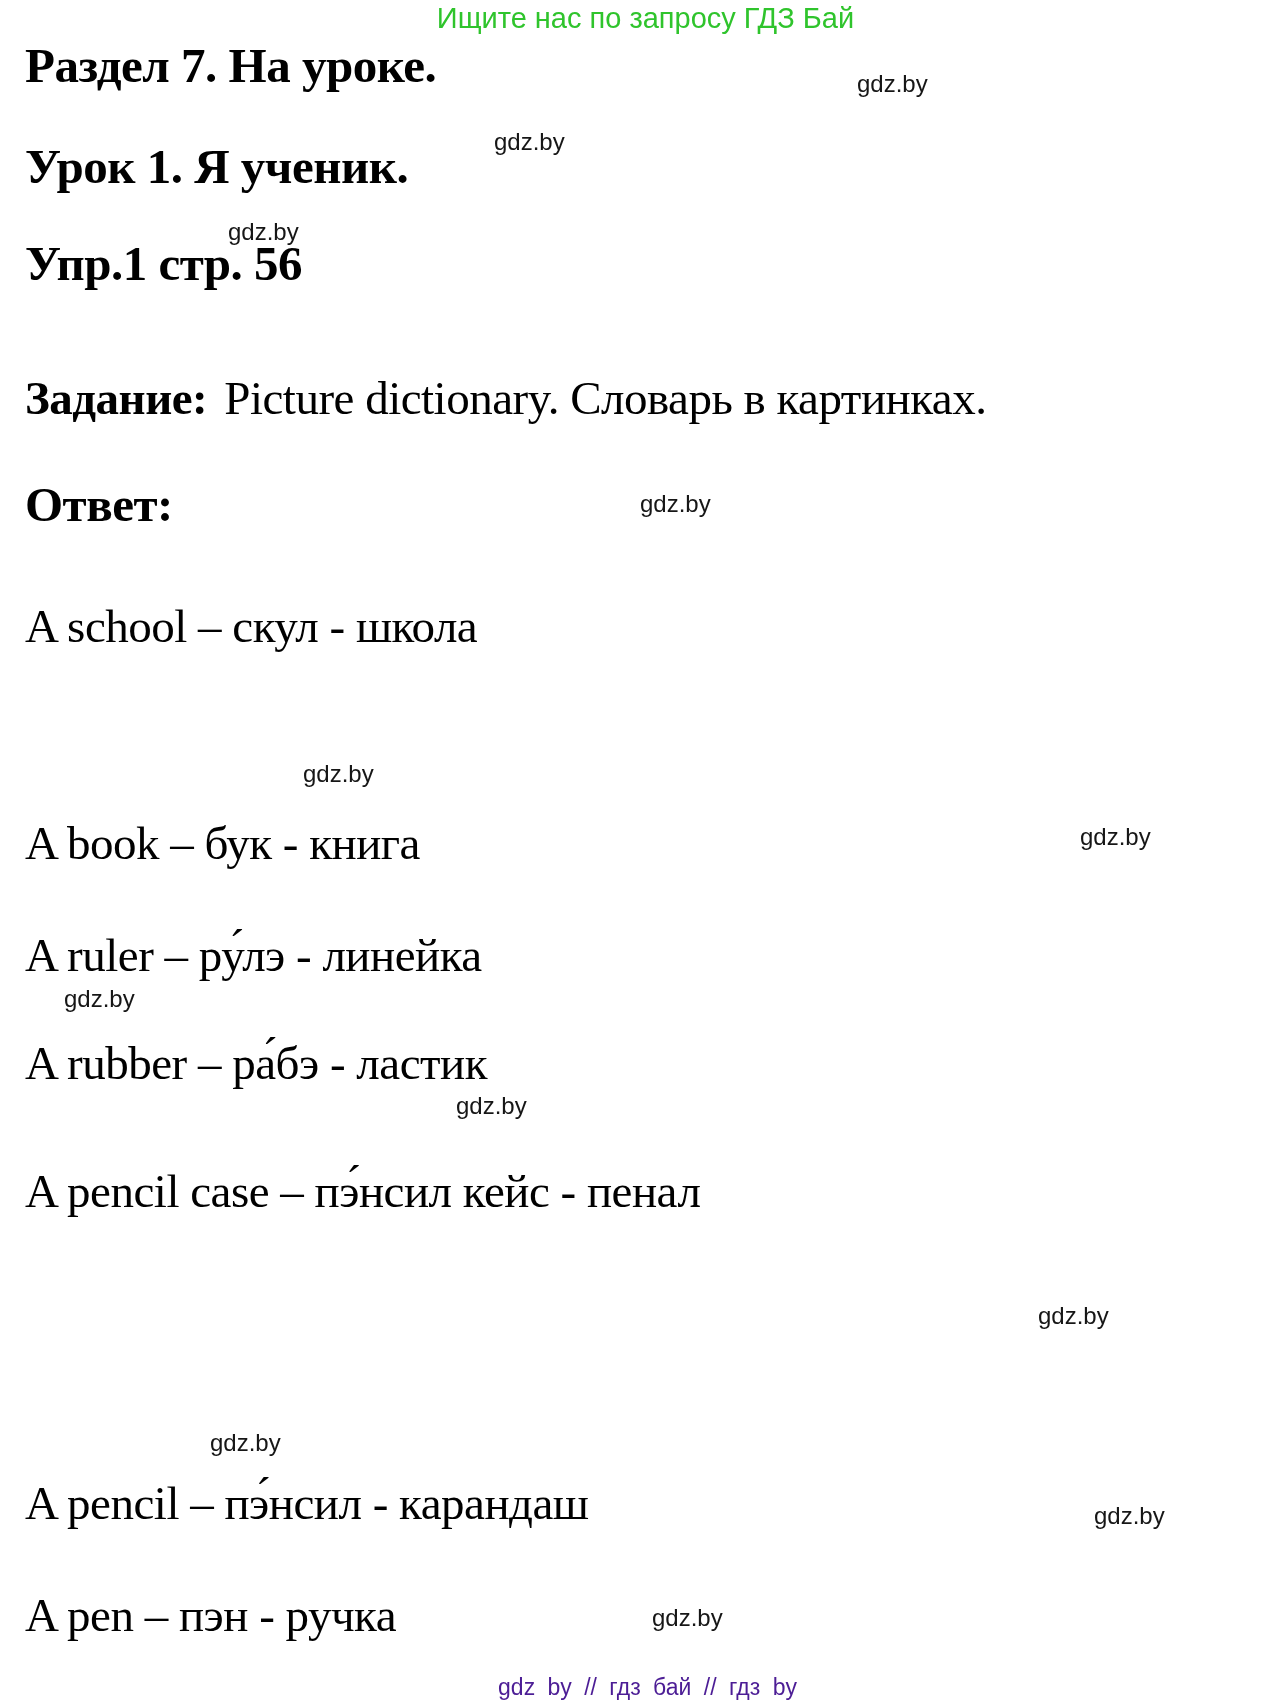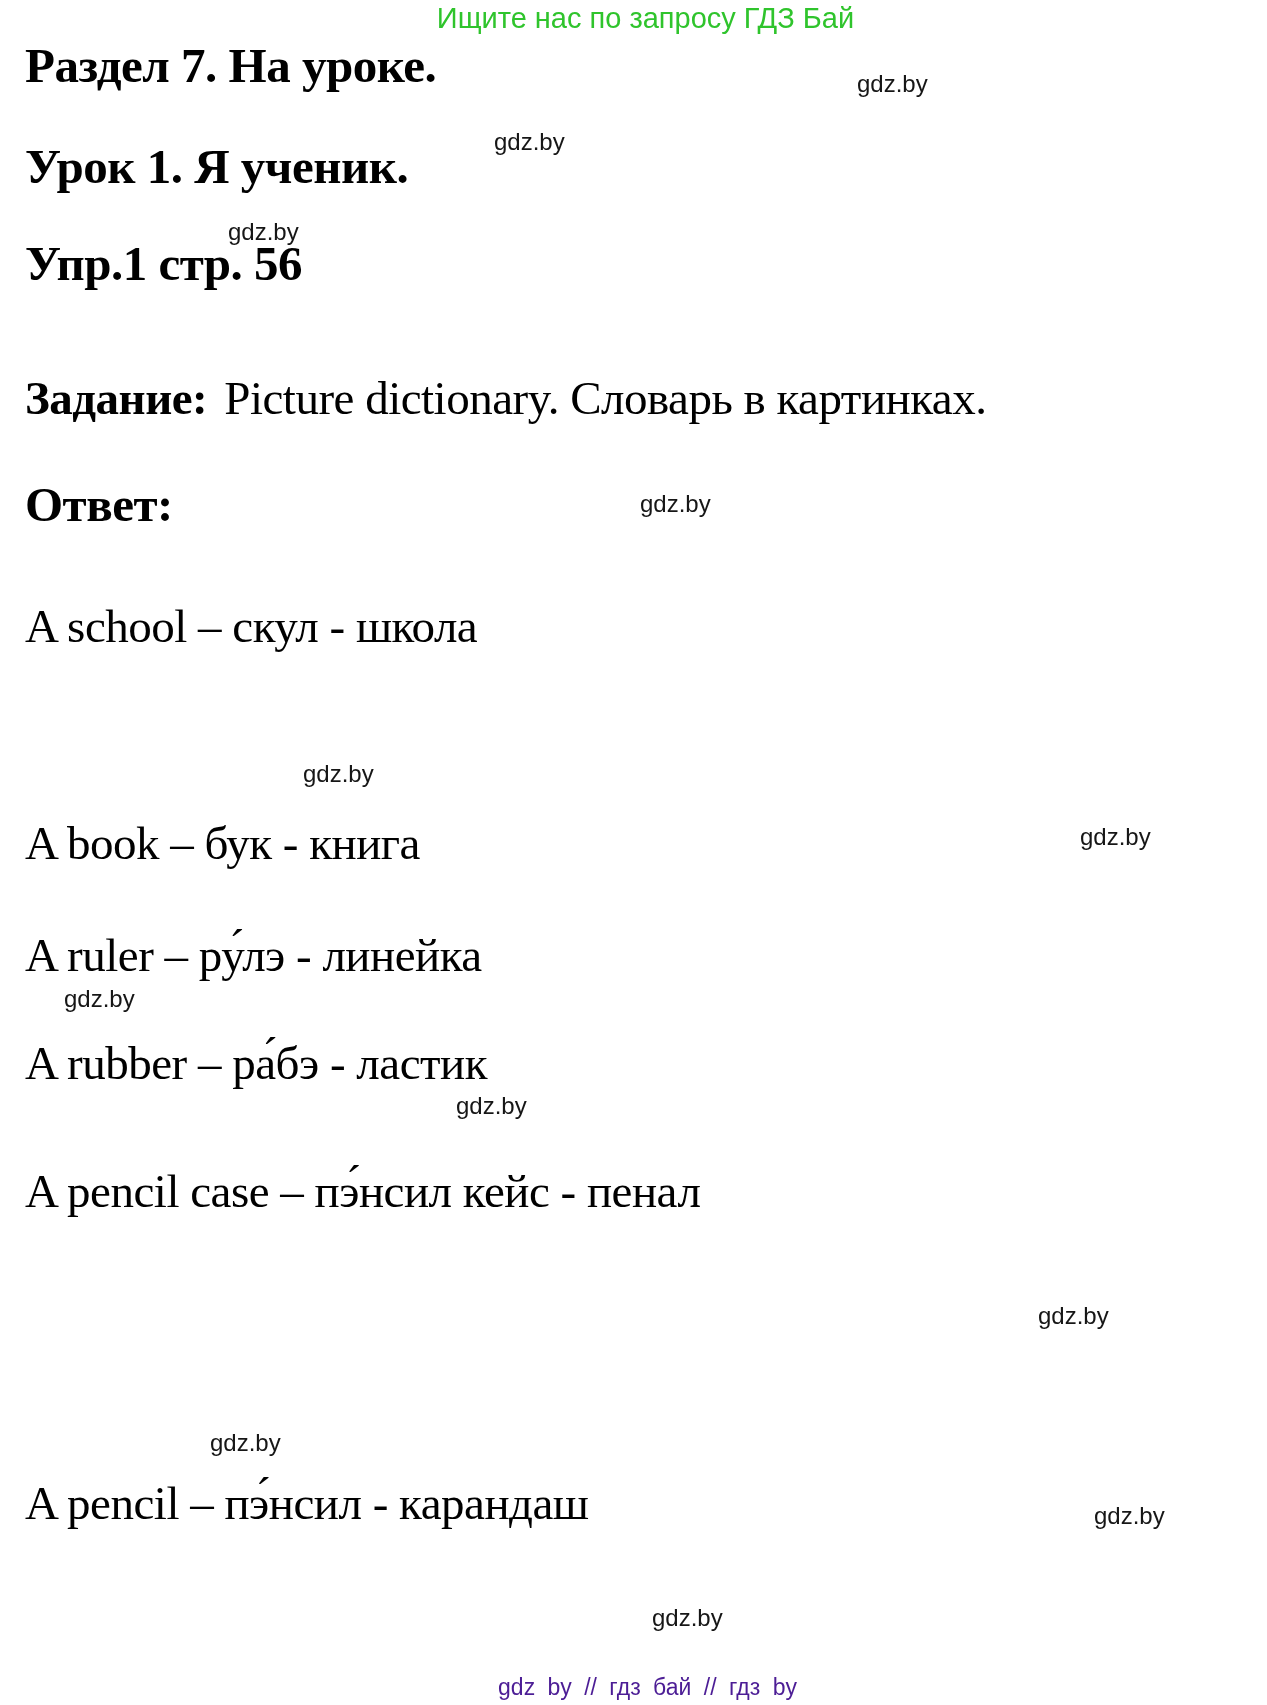--- a/index.html
+++ b/index.html
@@ -102,20 +102,21 @@
   <p class="serif-line t-task"><strong>Задание:</strong><span>Picture dictionary. Словарь в картинках.</span></p>
 
   <p class="serif-line heading t-answer">Ответ:</p>
 
   <p class="serif-line a1">A school – скул - школа</p>
   <p class="serif-line a3">A book – бук - книга</p>
   <p class="serif-line a4">A ruler – ру́лэ - линейка</p>
   <p class="serif-line a5">A rubber – ра́бэ - ластик</p>
   <p class="serif-line a6">A pencil case – пэ́нсил кейс - пенал</p>
   <p class="serif-line a9">A pencil – пэ́нсил - карандаш</p>
+  <p class="serif-line a10">A pen – пэн - ручка</p>
 
   <span class="wm wm1">gdz.by</span>
   <span class="wm wm2">gdz.by</span>
   <span class="wm wm3">gdz.by</span>
   <span class="wm wm4">gdz.by</span>
   <span class="wm wm5">gdz.by</span>
   <span class="wm wm6">gdz.by</span>
   <span class="wm wm7">gdz.by</span>
   <span class="wm wm8">gdz.by</span>
   <span class="wm wm9">gdz.by</span>

